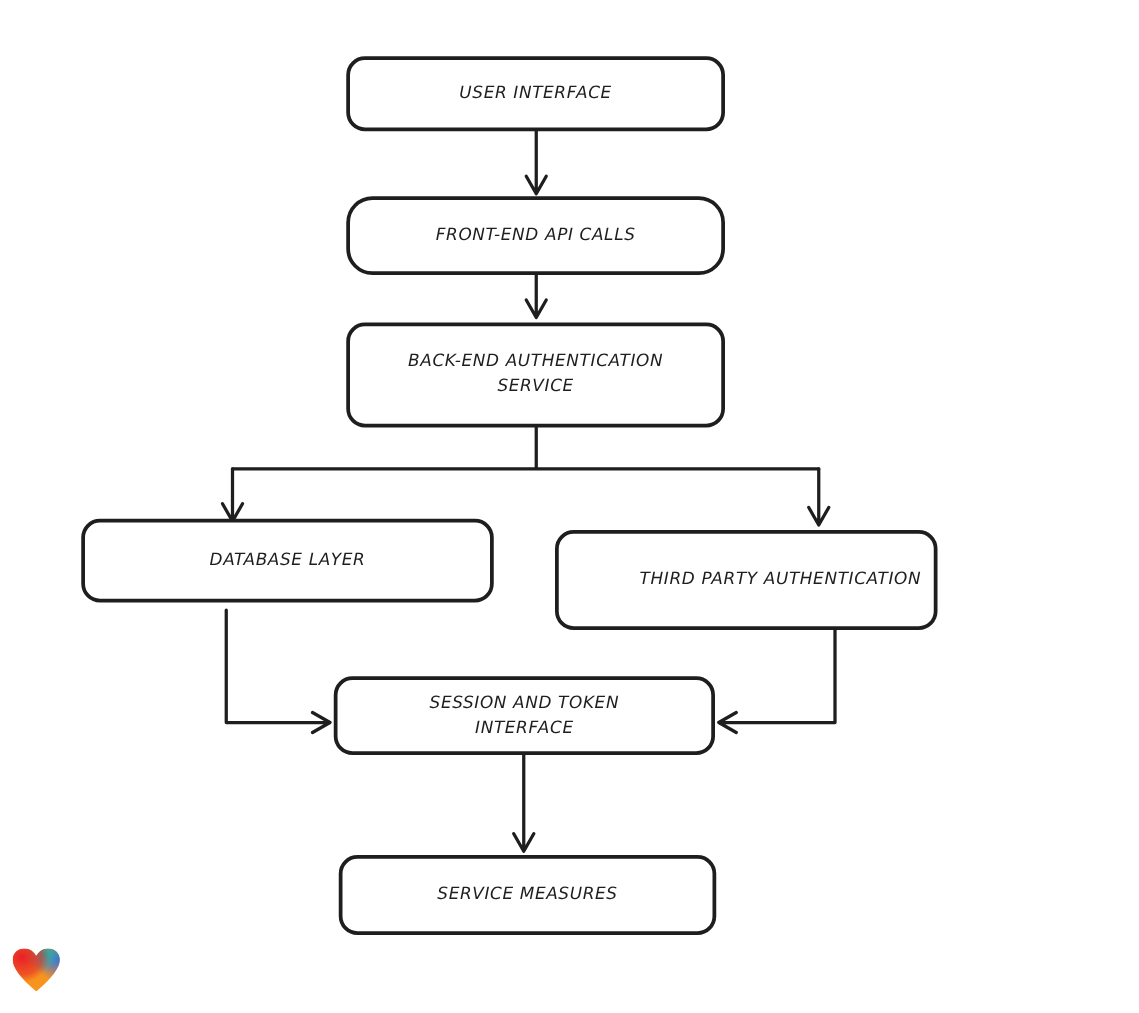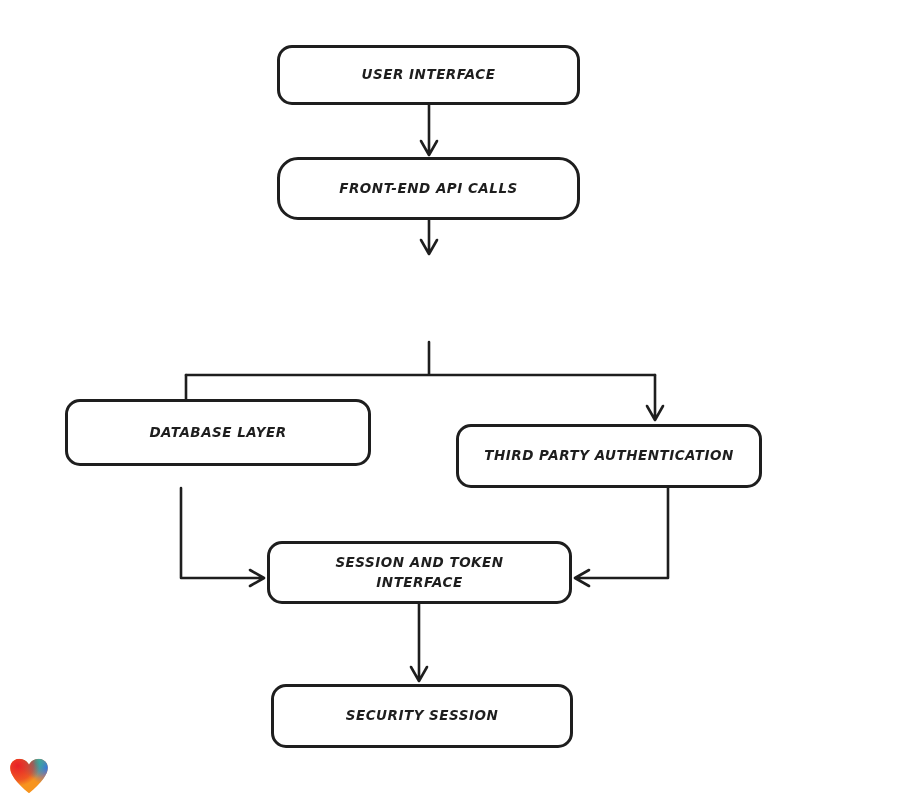--- a/index.html
+++ b/index.html
@@ -37,21 +37,20 @@
     text-align:center;
   }
   .node-label{
     font-size:13.5px;
     font-style:italic;
     letter-spacing:.5px;
     line-height:1.45;
     color:var(--stroke);
     white-space:pre-line;
     padding:2px 10px;
-    font-weight:bold;
   }
   .logo{
     position:absolute;
     left:9px;top:757px;
     width:40px;height:38px;
   }
 </style>
 </head>
 <body>
 
@@ -75,36 +74,40 @@
   </svg>
 
   <div class="node" style="left:277px;top:45px;width:303px;height:60px;">
     <span class="node-label">USER INTERFACE</span>
   </div>
 
   <div class="node" style="left:277px;top:157px;width:303px;height:63px;border-radius:21px;">
     <span class="node-label">FRONT-END API CALLS</span>
   </div>
 
+  <div class="node" style="left:277px;top:258px;width:303px;height:84px;">
+    <span class="node-label">BACK-END AUTHENTICATION
+SERVICE</span>
+  </div>
 
-  <div class="node" style="left:65px;top:399px;width:306px;height:67px;">
+  <div class="node" style="left:65px;top:415px;width:330px;height:67px;">
     <span class="node-label">DATABASE LAYER</span>
   </div>
 
-  <div class="node" style="left:456px;top:424px;width:306px;height:64px;">
+  <div class="node" style="left:444px;top:424px;width:306px;height:80px;justify-content:flex-end;">
     <span class="node-label">THIRD PARTY AUTHENTICATION</span>
   </div>
 
   <div class="node" style="left:267px;top:541px;width:305px;height:63px;">
     <span class="node-label">SESSION AND TOKEN
 INTERFACE</span>
   </div>
 
   <div class="node" style="left:271px;top:684px;width:302px;height:64px;">
-    <span class="node-label">SECURITY SESSION</span>
+    <span class="node-label">SERVICE MEASURES</span>
   </div>
 
   <div class="logo">
     <svg viewBox="0 0 36 33" width="40" height="38" xmlns="http://www.w3.org/2000/svg">
       <defs>
         <clipPath id="heartClip">
           <path d="M18 32 C6.5 22.5, 1 14.5, 1 9.2 C1 4.2, 5 1, 9.5 1 C13.2 1, 16.2 3.2, 18 6.4 C19.8 3.2, 22.8 1, 26.5 1 C31 1, 35 4.2, 35 9.2 C35 14.5, 29.5 22.5, 18 32 Z"></path>
         </clipPath>
         <radialGradient id="gRed" cx="22%" cy="22%" r="55%">
           <stop offset="0%" stop-color="#e82127" stop-opacity="1"></stop>

